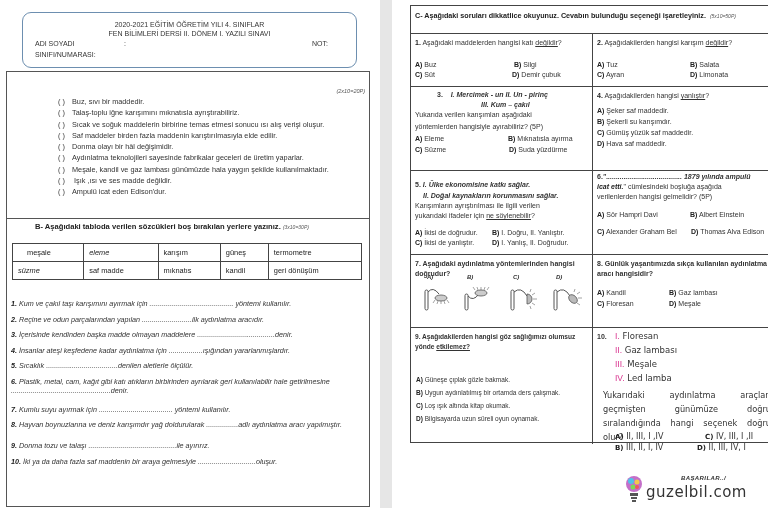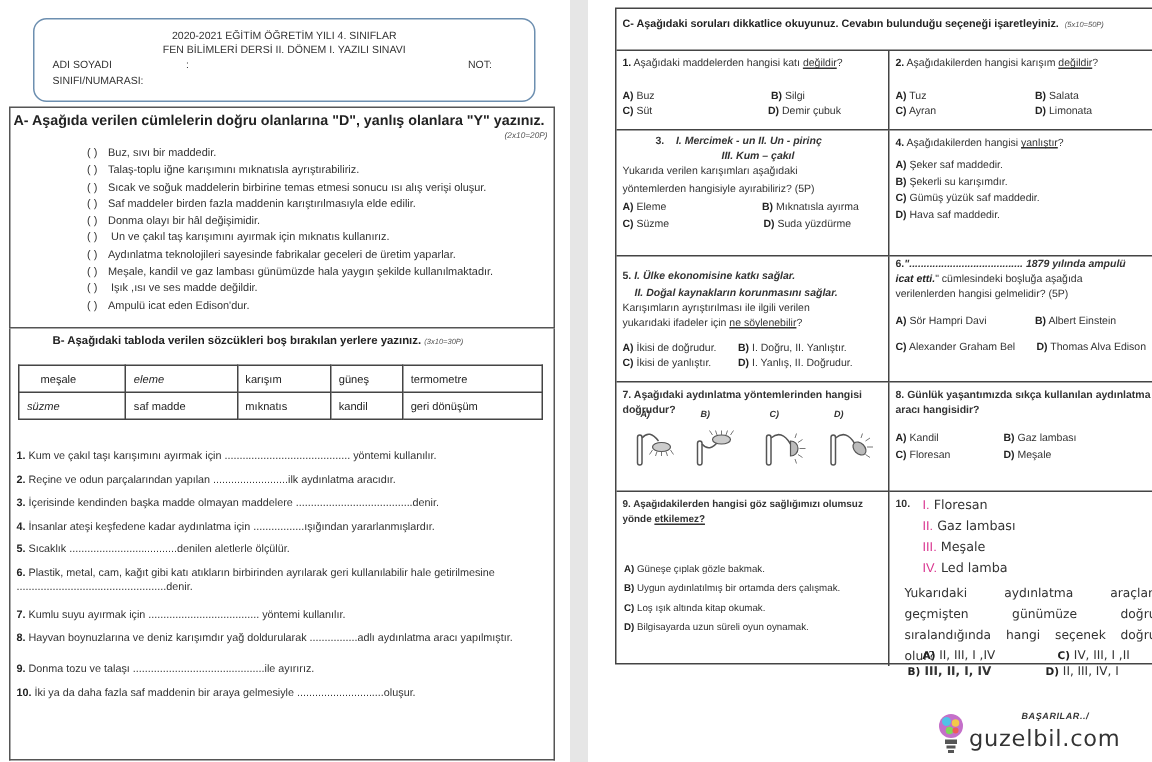--- a/index.html
+++ b/index.html
@@ -30,21 +30,21 @@
   .sec-a li .paren { display: inline-block; width: 14px; }
 
   
   .sec-b { position: absolute; left: 6px; top: 219px; width: 364px; height: 288px; border: 1px solid #555; border-top: none; }
   .sec-b .heading { position: absolute; top: 3px; left: 28px; font-size: 7.6px; font-weight: bold; color: #222; white-space: nowrap; }
   .sec-b .heading .pts { font-size: 5px; font-style: italic; font-weight: normal; color: #555; }
   .word-table { position: absolute; top: 24px; left: 5px; width: 350px; border-collapse: collapse; }
   .word-table td { border: 1px solid #444; font-size: 7.4px; height: 18px; padding-left: 5px; color: #222; }
   .word-table td.it { font-style: italic; }
   .fill-list { list-style: none; position: absolute; top: 80px; left: 4px; width: 350px; }
-  .fill-list li { font-size: 7.2px; line-height: 9px; margin-bottom: 6.5px; color: #333; }
+  .fill-list li { font-size: 7.2px; line-height: 9px; margin-bottom: 6.5px; color: #333; font-style: italic; }
   .fill-list li b { color: #222; }
 
   
   .sec-c { position: absolute; left: 18px; top: 5px; width: 362px; height: 438px; border: 1px solid #444; }
   .sec-c .c-head { position: absolute; left: 0; top: 0; width: 100%; height: 28px; border-bottom: 1px solid #444; }
   .sec-c .c-head .txt { position: absolute; left: 4px; top: 5px; font-size: 7.2px; font-weight: bold; white-space: nowrap; color: #222; }
   .sec-c .c-head .pts { font-size: 5px; font-style: italic; font-weight: normal; color: #555; margin-left: 4px; }
   .qcell { position: absolute; border-right: 1px solid #444; border-bottom: 1px solid #444; font-size: 7px; color: #333; }
   .qcell.rc { border-right: none; }
   .qcell .q { position: absolute; left: 4px; top: 4px; right: 4px; line-height: 10px; }
@@ -77,29 +77,27 @@
   <div class="header-box">
     <div class="title1">2020-2021 EĞİTİM ÖĞRETİM YILI 4. SINIFLAR</div>
     <div class="title2">FEN BİLİMLERİ DERSİ II. DÖNEM I. YAZILI SINAVI</div>
     <div class="name">ADI SOYADI</div>
     <div class="colon">:</div>
     <div class="grade">NOT:</div>
     <div class="cls">SINIFI/NUMARASI:</div>
   </div>
 
   <div class="sec-a">
-    <div class="heading">A- Aşağıda verilen cümlelerin doğru olanlarına "D", yanlış olanlara "Y" yazınız.</div>
     <div class="pts">(2x10=20P)</div>
     <ul>
       <li><span class="paren">(   )</span><span>Buz, sıvı bir maddedir.</span></li>
       <li><span class="paren">(   )</span><span>Talaş-toplu iğne karışımını mıknatısla ayrıştırabiliriz.</span></li>
       <li><span class="paren">(   )</span><span>Sıcak ve soğuk maddelerin birbirine temas etmesi sonucu ısı alış verişi oluşur.</span></li>
       <li><span class="paren">(   )</span><span>Saf maddeler birden fazla maddenin karıştırılmasıyla elde edilir.</span></li>
       <li><span class="paren">(   )</span><span>Donma olayı bir hâl değişimidir.</span></li>
-      <li><span class="paren">(   )</span><span> Un ve çakıl taş karışımını ayırmak için mıknatıs kullanırız.</span></li>
       <li><span class="paren">(   )</span><span>Aydınlatma teknolojileri sayesinde fabrikalar geceleri de üretim yaparlar.</span></li>
       <li><span class="paren">(   )</span><span>Meşale, kandil ve gaz lambası günümüzde hala yaygın şekilde kullanılmaktadır.</span></li>
       <li><span class="paren">(   )</span><span> Işık ,ısı ve ses madde değildir.</span></li>
       <li><span class="paren">(   )</span><span>Ampulü icat eden  Edison'dur.</span></li>
     </ul>
   </div>
 
   <div class="sec-b">
     <div class="heading"><span>B-  Aşağıdaki tabloda verilen sözcükleri boş bırakılan yerlere yazınız.</span> <span class="pts">(3x10=30P)</span></div>
     <table class="word-table">
@@ -249,21 +247,21 @@
 
     <div class="qcell col-r rc q10" style="top: 322px; height: 116px; border-bottom: none; overflow: visible;">
       <div class="opt" style="left:4px;top:5px;font-size:7px;font-weight:bold;font-family:'Liberation Sans',sans-serif">10.</div>
       <div class="item" style="top:3px;"><span class="roman">I.</span> <span>Floresan</span></div>
       <div class="item" style="top:17px;"><span class="roman">II.</span> <span>Gaz lambası</span></div>
       <div class="item" style="top:31px;"><span class="roman">III.</span> <span>Meşale</span></div>
       <div class="item" style="top:45px;"><span class="roman">IV.</span> <span>Led lamba</span></div>
       <div class="text" style="top:60px;">Yukarıdaki aydınlatma araçları geçmişten günümüze doğru sıralandığında hangi seçenek doğru olur?</div>
       <div class="opt" style="left:22px;top:104px;font-size:8px"><b style="font-size:7px">A)</b> <span>II, III, I ,IV</span></div>
       <div class="opt" style="left:112px;top:104px;font-size:8px"><b style="font-size:7px">C)</b> <span>IV, III, I ,II</span></div>
-    <div class="opt" style="left: 12px; top: 115px; font-size: 8px; font-weight: bold;"><b style="font-size: 7px;">B)</b><span> III, II, I, IV</span></div>
+    <div class="opt" style="left: 22px; top: 115px; font-size: 8px;"><b style="font-size: 7px;">B)</b><span> III, II, I, IV</span></div>
         <div class="opt" style="left: 104px; top: 115px; font-size: 8px;"><b style="font-size: 7px;">D)</b><span>  II, III, IV, I</span></div>
       </div>
     <div class="qcell col-r rc q10" style="top:438px;height:0;border:none"></div>
   </div>
 
   <div style="position:absolute;left:200px;top:443px;width:180px;height:0;"></div>
 
   <div class="footer">
     <svg style="position:absolute;left:4px;top:2px;width:18px;height:32px" viewBox="0 0 18 32">
       <circle cx="9" cy="10" r="8" fill="#c46fc9"></circle>

